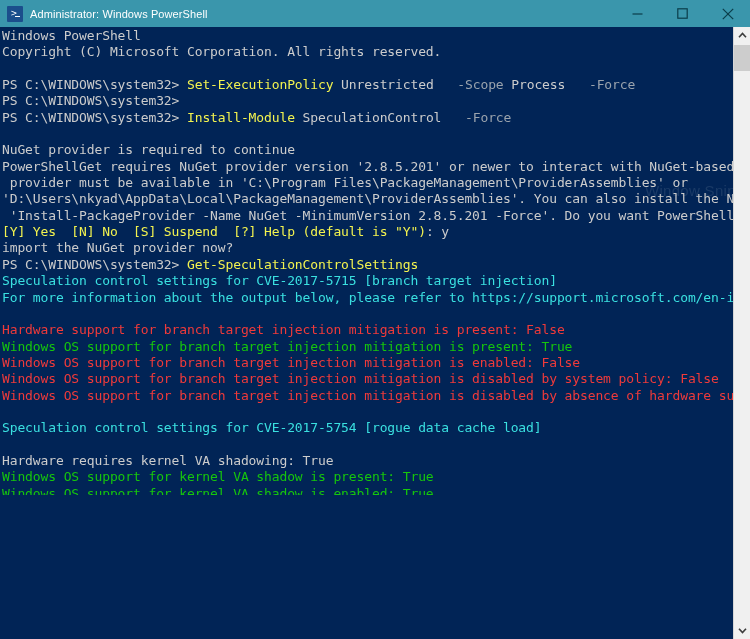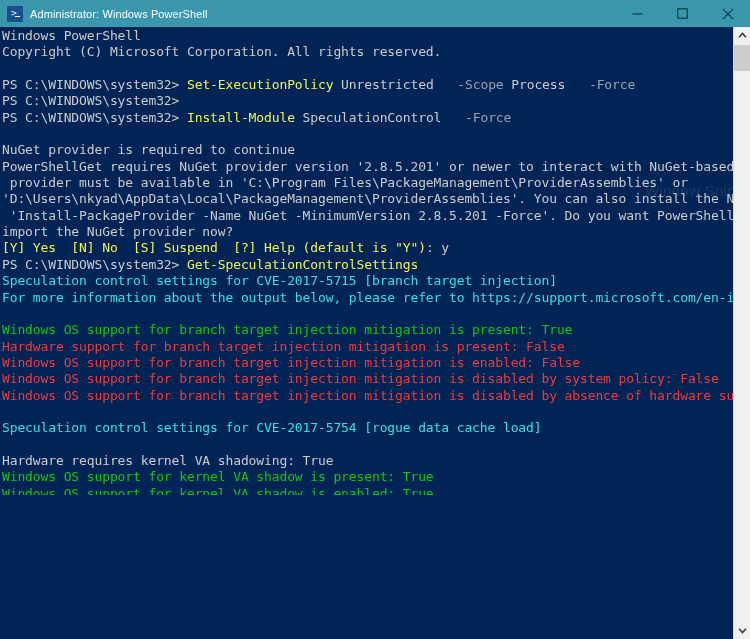--- a/index.html
+++ b/index.html
@@ -195,28 +195,28 @@
         <div class="ln">&nbsp;</div>
         <div class="ln"><span class="c-white">PS C:\WINDOWS\system32&gt; </span><span class="c-yellow">Set-ExecutionPolicy</span><span class="c-white"> Unrestricted </span><span class="c-gray">-Scope</span><span class="c-white"> Process </span><span class="c-gray">-Force</span></div>
         <div class="ln"><span class="c-white">PS C:\WINDOWS\system32&gt;</span></div>
         <div class="ln"><span class="c-white">PS C:\WINDOWS\system32&gt; </span><span class="c-yellow">Install-Module</span><span class="c-white"> SpeculationControl </span><span class="c-gray">-Force</span></div>
         <div class="ln">&nbsp;</div>
         <div class="ln"><span class="c-white">NuGet provider is required to continue</span></div>
         <div class="ln"><span class="c-white">PowerShellGet requires NuGet provider version '2.8.5.201' or newer to interact with NuGet-based repositories. The NuGet</span></div>
         <div class="ln"><span class="c-white"> provider must be available in 'C:\Program Files\PackageManagement\ProviderAssemblies' or</span></div>
         <div class="ln"><span class="c-white">'D:\Users\nkyad\AppData\Local\PackageManagement\ProviderAssemblies'. You can also install the NuGet provider by running</span></div>
         <div class="ln"><span class="c-white"> 'Install-PackageProvider -Name NuGet -MinimumVersion 2.8.5.201 -Force'. Do you want PowerShellGet to install and</span></div>
+        <div class="ln"><span class="c-yellow">[Y] Yes  [N] No  [S] Suspend  [?] Help (default is "Y")</span><span class="c-white">: y</span></div>
         <div class="ln"><span class="c-white">import the NuGet provider now?</span></div>
-        <div class="ln"><span class="c-yellow">[Y] Yes  [N] No  [S] Suspend  [?] Help (default is "Y")</span><span class="c-white">: y</span></div>
         <div class="ln"><span class="c-white">PS C:\WINDOWS\system32&gt; </span><span class="c-yellow">Get-SpeculationControlSettings</span></div>
         <div class="ln"><span class="c-cyan">Speculation control settings for CVE-2017-5715 [branch target injection]</span></div>
         <div class="ln"><span class="c-cyan">For more information about the output below, please refer to https://support.microsoft.com/en-in/help/4074629</span></div>
         <div class="ln">&nbsp;</div>
+        <div class="ln"><span class="c-red">Hardware support for branch target injection mitigation is present: False</span></div>
         <div class="ln"><span class="c-green">Windows OS support for branch target injection mitigation is present: True</span></div>
-        <div class="ln"><span class="c-red">Hardware support for branch target injection mitigation is present: False</span></div>
         <div class="ln"><span class="c-red">Windows OS support for branch target injection mitigation is enabled: False</span></div>
         <div class="ln"><span class="c-red">Windows OS support for branch target injection mitigation is disabled by system policy: False</span></div>
         <div class="ln"><span class="c-red">Windows OS support for branch target injection mitigation is disabled by absence of hardware support: True</span></div>
         <div class="ln">&nbsp;</div>
         <div class="ln"><span class="c-cyan">Speculation control settings for CVE-2017-5754 [rogue data cache load]</span></div>
         <div class="ln">&nbsp;</div>
         <div class="ln"><span class="c-white">Hardware requires kernel VA shadowing: True</span></div>
         <div class="ln"><span class="c-green">Windows OS support for kernel VA shadow is present: True</span></div>
         <div class="ln"><span class="c-green">Windows OS support for kernel VA shadow is enabled: True</span></div>
         <div class="ln"><span class="c-white">Windows OS support for PCID performance optimization is enabled: False [not required for security]</span></div>

